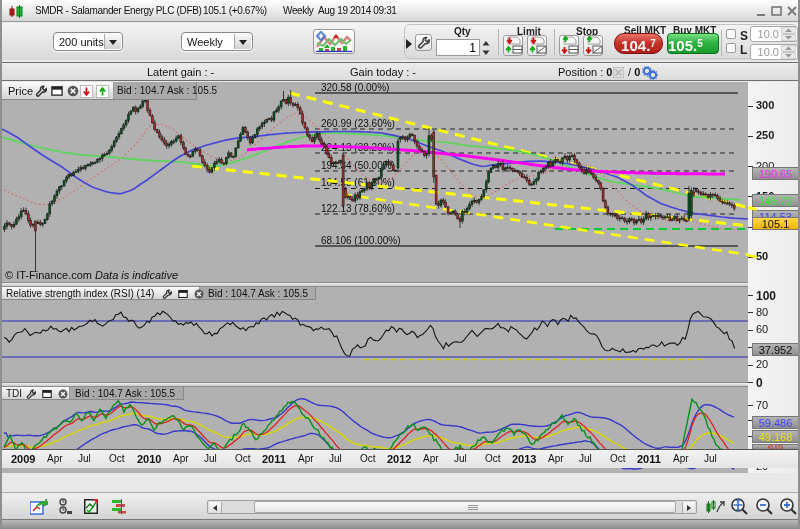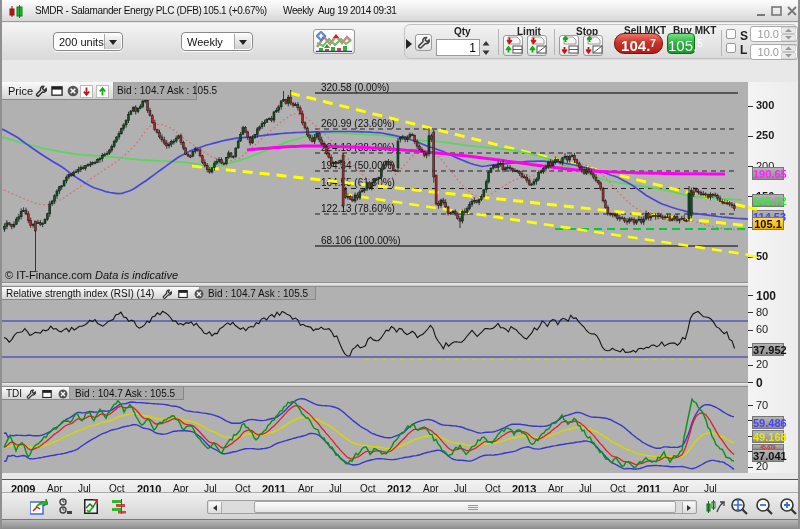--- a/index.html
+++ b/index.html
@@ -17,22 +17,22 @@
 #pricepane{left:0;top:82px;width:746px;height:200px;background:#b1b1b1;}
 #sep1{left:0;top:282px;width:746px;height:5px;background:linear-gradient(#efefef,#c9c9c9);border-top:1px solid #8d8d8d;border-bottom:1px solid #8d8d8d;}
 #rsipane{left:0;top:287px;width:746px;height:95px;background:#b1b1b1;}
 #sep2{left:0;top:382px;width:746px;height:5px;background:linear-gradient(#efefef,#c9c9c9);border-top:1px solid #8d8d8d;border-bottom:1px solid #8d8d8d;}
 #tdipane{left:0;top:387px;width:746px;height:86px;background:#b1b1b1;}
 #axiscol{left:746px;top:82px;width:52px;height:391px;background:linear-gradient(90deg,#f4f4f4,#ececec);}
 .hdr{position:absolute;left:0;height:18px;background:#a9a9a9;border-bottom:1px solid #888;border-right:1px solid #888;font-size:10px;color:#111;white-space:nowrap;}
 .hdrL{position:absolute;left:0;top:0;bottom:0;background:linear-gradient(#fbfbfb,#d4d4d4);border-right:1px solid #999;}
 .ticklab{position:absolute;font-size:11px;color:#1a1a1a;left:8px;}
 .tick{position:absolute;left:0;width:5px;height:1px;background:#333;}
-.valbox{position:absolute;left:4px;width:32px;height:13px;background:linear-gradient(#b4b4b4,#8f8f8f);border:1px solid #777;font-size:11px;text-align:center;line-height:12px;font-weight:bold;}
-#xaxis{left:0;top:479px;width:100%;height:19px;background:linear-gradient(#f2f2f2,#e4e4e4);border-top:1px solid #555;font-size:11px;color:#111;padding-left:16px;}
+.valbox{position:absolute;left:4px;width:47px;height:13px;background:linear-gradient(#b4b4b4,#8f8f8f);border:1px solid #777;font-size:11px;text-align:center;line-height:12px;}
+#xaxis{left:0;top:449px;width:100%;height:19px;background:linear-gradient(#f2f2f2,#e4e4e4);border-top:1px solid #555;font-size:11px;color:#111;padding-left:16px;}
 #statusbar{left:0;top:492px;width:100%;height:27px;background:linear-gradient(#efefef,#d4d4d4);border-top:1px solid #aaa;}
 #bottomstrip{left:0;top:519px;width:100%;height:10px;background:linear-gradient(#b9b9b9,#8c8c8c);border-top:1px solid #777;}
 .ico{position:absolute;}
 .sq{position:absolute;border:1px solid #999;background:#fff;border-radius:2px;}
 #scroll{position:absolute;left:205px;top:7px;width:490px;height:14px;background:#dcdcdc;border:1px solid #9f9f9f;border-radius:2px;}
 #thumb{position:absolute;left:46px;top:0px;width:422px;height:12px;background:linear-gradient(#fbfbfb,#e4e4e4);border:1px solid #a5a5a5;border-radius:2px;}
 </style></head><body>
 <div id="win">
 <div class="abs" id="titlebar">
 <svg class="ico" style="left:7px;top:4px" width="15" height="15">
@@ -114,39 +114,55 @@
       <svg class="ico" style="left:582px;top:13px" width="19" height="19">
         <path d="M4 1 L13 1 L16 4 L16 8 L4 8 Z" fill="#f4f4f4" stroke="#888" stroke-width="0.8"></path>
         <path d="M5.5 6 L5.5 1.5 M3.2 3.5 L5.5 0.8 L7.8 3.5" stroke="#11aa11" stroke-width="1.8" fill="none"></path>
         <path d="M4.5 11 L4.5 16 M2.2 13.5 L4.5 16.8 L6.8 13.5" stroke="#cc1111" stroke-width="1.8" fill="none"></path>
         <rect x="9" y="10" width="9" height="7" fill="#fff" stroke="#555"></rect>
         <line x1="9" y1="17" x2="18" y2="10" stroke="#555"></line>
       </svg>
 <span class="seplab" style="left:622px;top:2px;font-size:10px">Sell MKT</span>
 <span class="seplab" style="left:671px;top:2px;font-size:10px">Buy MKT</span>
 <div class="abs" style="left:612px;top:10px;width:49px;height:21px;border-radius:10px;border:1px solid #7a1010;background:linear-gradient(#ec7468,#c8352a 45%,#b01f15);color:#fff;font-size:15px;font-weight:bold;text-align:center;line-height:20px">104.<span style="font-size:10px;vertical-align:4px">7</span></div>
-<div class="abs" style="left:665px;top:10px;width:28px;height:21px;border-radius:4px;border:1px solid #0c6e1a;background:linear-gradient(#79e084,#30b443 45%,#179a2b);color:#fff;font-size:15px;font-weight:normal;line-height:20px">105.<span style="font-size:10px;vertical-align:4px">5</span></div>
+<div class="abs" style="left:665px;top:10px;width:52px;height:21px;border-radius:4px;border:1px solid #0c6e1a;background:linear-gradient(#79e084,#30b443 45%,#179a2b);color:#fff;font-size:15px;font-weight:bold;line-height:20px">105.<span style="font-size:10px;vertical-align:4px">5</span></div>
 <div class="vline" style="left:719px;top:7px;height:26px"></div>
 <div class="sq" style="left:724px;top:6px;width:10px;height:10px"></div>
 <span class="seplab" style="left:738px;top:6px;font-size:12px">S</span>
 <div class="abs" style="left:748px;top:3px;width:48px;height:16px;background:#fff;border:1px solid #aaa;border-radius:3px;color:#999;font-size:11px;text-align:right;padding:1px 18px 0 0">10.0</div>
 <svg class="ico" style="left:779px;top:4px" width="15" height="14">
         <rect x="0" y="0" width="15" height="6.5" rx="2" fill="#e9e9e9" stroke="#bbb" stroke-width="0.8"></rect>
         <rect x="0" y="7.5" width="15" height="6.5" rx="2" fill="#e9e9e9" stroke="#bbb" stroke-width="0.8"></rect>
         <path d="M7.5 1.5 L11 5 L4 5 Z" fill="#999"></path>
         <path d="M7.5 12.5 L11 9 L4 9 Z" fill="#999"></path>
       </svg>
 <div class="sq" style="left:724px;top:20px;width:10px;height:10px"></div>
 <span class="seplab" style="left:738px;top:20px;font-size:12px">L</span>
 <div class="abs" style="left:748px;top:21px;width:48px;height:16px;background:#fff;border:1px solid #aaa;border-radius:3px;color:#999;font-size:11px;text-align:right;padding:1px 18px 0 0">10.0</div>
 <svg class="ico" style="left:779px;top:22px" width="15" height="14">
         <rect x="0" y="0" width="15" height="6.5" rx="2" fill="#e9e9e9" stroke="#bbb" stroke-width="0.8"></rect>
         <rect x="0" y="7.5" width="15" height="6.5" rx="2" fill="#e9e9e9" stroke="#bbb" stroke-width="0.8"></rect>
         <path d="M7.5 1.5 L11 5 L4 5 Z" fill="#999"></path>
         <path d="M7.5 12.5 L11 9 L4 9 Z" fill="#999"></path>
+      </svg>
+</div>
+<div class="abs" id="infobar">
+<span class="abs" style="left:145px;top:3px">Latent gain : -</span>
+<span class="abs" style="left:348px;top:3px">Gain today : -</span>
+<span class="abs" style="left:556px;top:3px">Position : <b>0</b></span>
+<svg class="ico" style="left:611px;top:4px" width="11" height="11">
+        <rect x="0" y="0" width="11" height="11" fill="#ddd" stroke="#aaa"></rect>
+        <path d="M2.5 2.5 L8.5 8.5 M8.5 2.5 L2.5 8.5" stroke="#b5b5b5" stroke-width="1.6"></path>
+      </svg>
+<span class="abs" style="left:626px;top:3px">/ <b>0</b></span>
+<svg class="ico" style="left:640px;top:3px" width="16" height="14">
+        <circle cx="5" cy="5" r="3.2" fill="none" stroke="#3a6fd8" stroke-width="2"></circle>
+        <circle cx="11" cy="9" r="3.2" fill="none" stroke="#3a6fd8" stroke-width="2"></circle>
+        <circle cx="5" cy="5" r="5" fill="none" stroke="#3a6fd8" stroke-width="1" stroke-dasharray="1.5,1.8"></circle>
+        <circle cx="11" cy="9" r="5" fill="none" stroke="#3a6fd8" stroke-width="1" stroke-dasharray="1.5,1.8"></circle>
       </svg>
 </div>
 <div class="abs" id="pricepane"><svg width="746" height="200" viewBox="0 0 746 200">
         <line x1="313" y1="11.0" x2="736" y2="11.0" stroke="#3a3a3a" stroke-width="1.4"></line>
         <text x="319" y="8.5" font-size="10" fill="#111">320.58 (0.00%)</text>
         <line x1="313" y1="47.0" x2="736" y2="47.0" stroke="#222" stroke-width="1.1" stroke-dasharray="5,4"></line>
         <text x="319" y="44.5" font-size="10" fill="#111">260.99 (23.60%)</text>
         <line x1="313" y1="71.0" x2="736" y2="71.0" stroke="#222" stroke-width="1.1" stroke-dasharray="5,4"></line>
         <text x="319" y="68.5" font-size="10" fill="#111">224.13 (38.20%)</text>
         <line x1="313" y1="89.0" x2="736" y2="89.0" stroke="#222" stroke-width="1.1" stroke-dasharray="5,4"></line>

